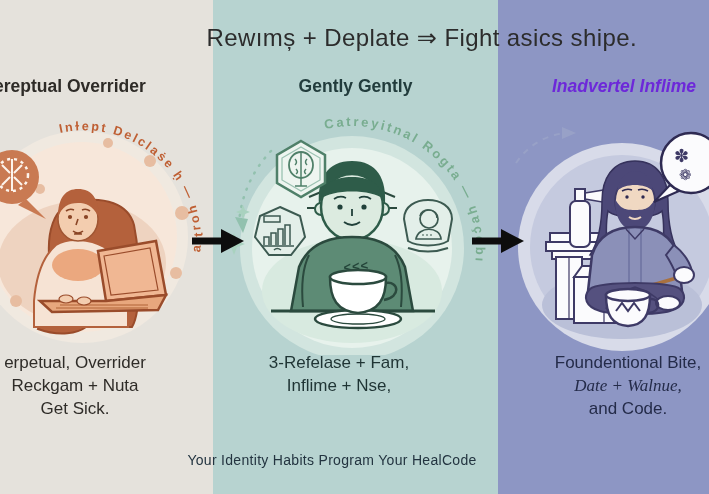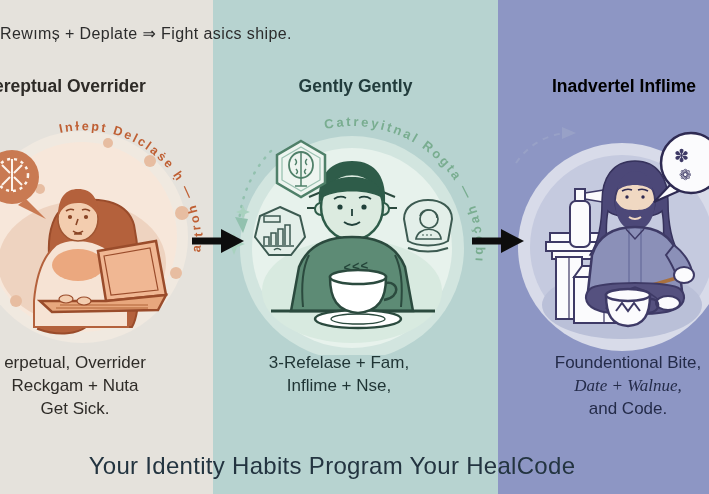--- a/index.html
+++ b/index.html
@@ -2,36 +2,36 @@
 <html style="--col1-bg: #e5e2dc; --col2-bg: #b7d3d0; --col3-bg: #8d96c4; --col1-accent: #bf5f33; --col2-accent: #79ad90; --col3-accent: #4c4878; --arrow: #0d0d0d; --title-text: #2c2c2c; --footer-text: #233440;"><head>
 <meta charset="utf-8">
 <style>
   html,body{margin:0;padding:0;background:#777;}
   .stage{position:relative;width:709px;height:494px;overflow:hidden;
     font-family:"Liberation Sans",sans-serif;background:var(--col2-bg);}
   .col{position:absolute;top:0;height:494px;}
   .col1{left:0;width:213px;background:var(--col1-bg);}
   .col2{left:213px;width:285px;background:var(--col2-bg);}
   .col3{left:498px;width:211px;background:var(--col3-bg);}
-  .top-title{position:absolute;top:24px;left:0;width:637px;text-align:left;
-    font-size:16px;color:var(--title-text);letter-spacing:.4px;}
+  .top-title{position:absolute;top:24px;left:0;width:637px;text-align:right;
+    font-size:24px;color:var(--title-text);letter-spacing:.4px;}
   .hdr{position:absolute;top:76px;font-size:17.5px;font-weight:bold;white-space:nowrap;}
   .hdr1{left:-6px;color:#2e2b27;}
   .hdr2{left:213px;width:285px;text-align:center;color:#223c3c;}
-  .hdr3{left:552px;color:#000000;}
+  .hdr3{left:552px;color:#6d28d9;font-style:italic;}
   .illus{position:absolute;top:105px;}
   .illus text{font-family:"Liberation Sans",sans-serif;}
   .arrow{position:absolute;top:226px;}
   .cap{position:absolute;top:351px;text-align:center;font-size:17px;line-height:23px;white-space:nowrap;}
   .cap1{left:-40px;width:230px;color:#2f2c28;}
   .cap2{left:220px;width:238px;color:#1f3434;}
   .cap3{left:520px;width:216px;color:#242b49;}
   .serif{font-family:"Liberation Serif",serif;font-style:italic;}
   .bottom-title{position:absolute;top:452px;left:0;width:664px;text-align:center;
-    font-size:24px;color:var(--footer-text);letter-spacing:.3px;}
+    font-size:14px;color:var(--footer-text);letter-spacing:.3px;}
 </style>
 </head>
 <body>
 
 <div class="stage">
 
   <div class="col col1"></div>
   <div class="col col2"></div>
   <div class="col col3"></div>
 

